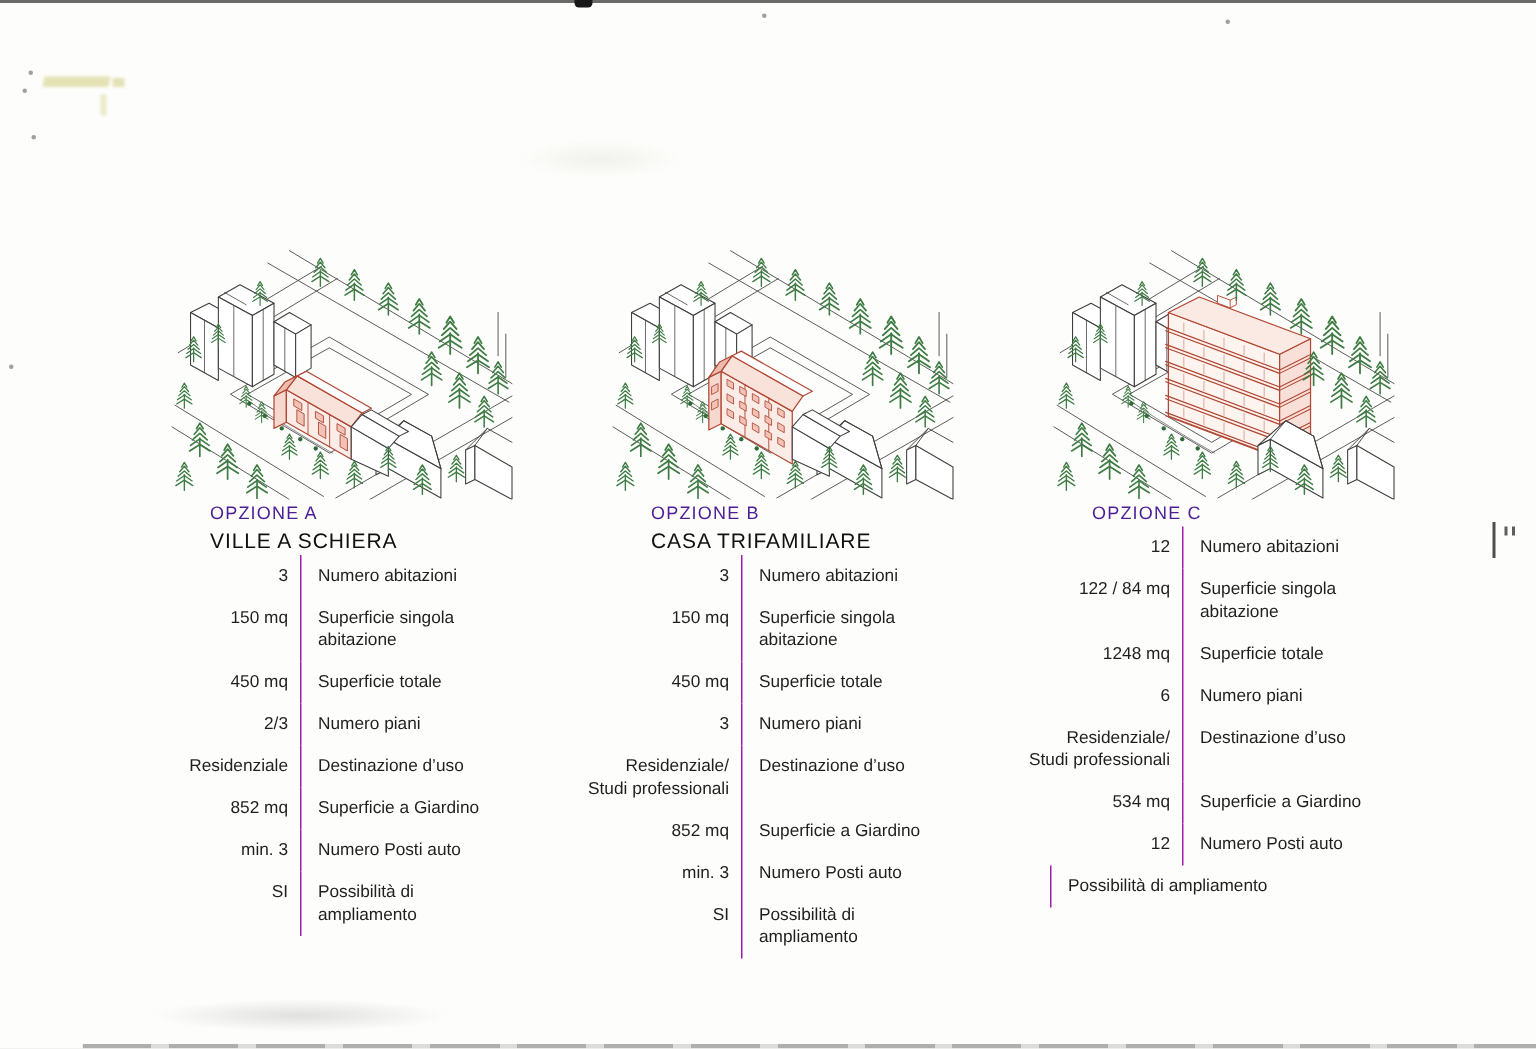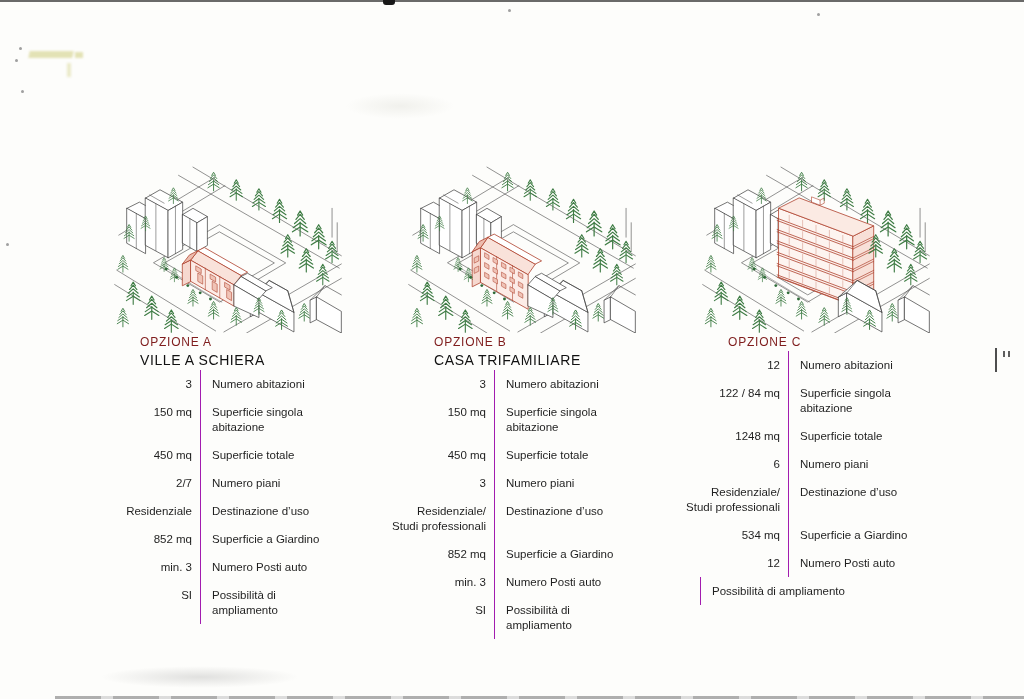--- a/index.html
+++ b/index.html
@@ -7,21 +7,21 @@
     position:relative; width:1024px; height:699px; overflow:hidden;
     background:#fdfdfb; font-family:"Liberation Sans", sans-serif; color:#222;
   }
   
   .options-row{
     position:absolute; left:112px; top:163px; width:820px;
     display:flex; gap:62px;
   }
   .option-card{ width:232px; }
   .illustration{ width:232px; height:170px; display:block; }
-  .kicker{ font-size:12px; letter-spacing:.8px; margin:2px 0 0 28px; color:#7f1d1d; }
+  .kicker{ font-size:12px; letter-spacing:.8px; margin:2px 0 0 28px; color:#4c1d95; }
   .title{ font-size:14px; font-weight:normal; letter-spacing:.6px; margin:3px 0 0 28px; color:#111; }
   .spec-table{ margin-top:2px; font-size:11.5px; color:#1f1f1f; }
   .spec-row{ display:flex; align-items:stretch; }
   .spec-val{
     width:80px; padding:6.5px 8px 6.5px 0; line-height:15px;
     display:flex; flex-direction:column; align-items:flex-end;
   }
   .spec-val span{ white-space:nowrap; }
   .spec-lbl{
     flex:1; border-left:1px solid #a21caf; padding:6.5px 0 6.5px 11px; line-height:15px;
@@ -357,21 +357,21 @@
             <div class="spec-lbl">Superficie singola abitazione</div>
           </div>
           <div class="spec-row">
             <div class="spec-val">
               <span>450 mq</span>
             </div>
             <div class="spec-lbl">Superficie totale</div>
           </div>
           <div class="spec-row">
             <div class="spec-val">
-              <span>2/7</span>
+              <span>2/3</span>
             </div>
             <div class="spec-lbl">Numero piani</div>
           </div>
           <div class="spec-row">
             <div class="spec-val">
               <span>Residenziale</span>
             </div>
             <div class="spec-lbl">Destinazione d’uso</div>
           </div>
           <div class="spec-row">

